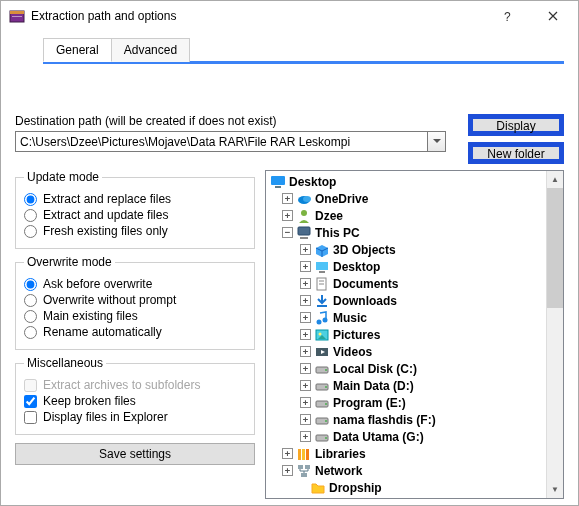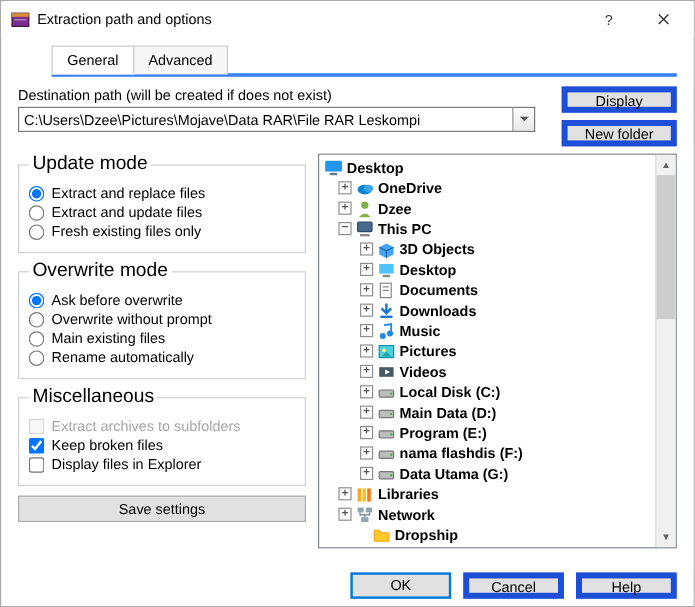--- a/index.html
+++ b/index.html
@@ -7,32 +7,32 @@
 .window { width: 579px; height: 506px; background: #fff; border: 1px solid #aaa; display: flex; flex-direction: column; box-shadow: 0 4px 20px rgba(0,0,0,0.3); }
 .titlebar { height: 30px; display: flex; align-items: center; padding: 0 2px 0 8px; background: #fff; }
 .titlebar .icon { width: 16px; height: 16px; margin-right: 6px; }
 .titlebar .title { flex: 1; font-size: 12px; }
 .titlebar .btn { width: 46px; height: 30px; display: flex; align-items: center; justify-content: center; background: transparent; border: none; }
 .content { padding: 6px 14px 10px 14px; flex: 1; display: flex; flex-direction: column; }
 .tabs { display: flex; border-bottom: 3px solid #3b82f6; margin-bottom: 8px; position: relative; margin-left: 28px; }
 .tab { padding: 4px 12px; border: 1px solid #ccc; border-bottom: none; background: #fff; margin-right: -1px; cursor: pointer; position: relative; top: 1px; }
 .tab.active { background: #fff; border-bottom: 1px solid #fff; z-index: 1; }
 .tab:not(.active) { background: #f7f7f7; }
-.pathrow { display: flex; gap: 22px; margin-bottom: 6px; }
+.pathrow { display: flex; gap: 22px; margin-bottom: 6px; margin-top: 42px; }
 .pathcol { flex: 1; display: flex; flex-direction: column; }
 .pathcol label { margin-bottom: 3px; }
 .pathfield { display: flex; }
 .pathfield input { flex: 1; border: 1px solid #7a7a7a; padding: 2px 4px; height: 21px; font-size: 12px; }
 .pathfield .dd { width: 18px; height: 21px; border: 1px solid #7a7a7a; border-left: none; background: linear-gradient(#fdfdfd,#e8e8e8); display: flex; align-items: center; justify-content: center; }
 .rightbtns { display: flex; flex-direction: column; gap: 6px; width: 96px; }
 .btn-std { height: 22px; border: 5px solid #1d4ed8; background: #e1e1e1; font-size: 12px; cursor: pointer; }
 .main { display: flex; gap: 10px; flex: 1; min-height: 0; }
 .leftcol { width: 240px; display: flex; flex-direction: column; }
 fieldset { border: 1px solid #d0d0d0; margin-bottom: 6px; padding: 6px 8px 8px 8px; }
-legend { padding: 0 3px; font-size: 16px; }
+legend { padding: 0 3px; font-size: 12px; }
 .opt { display: flex; align-items: center; margin: 2px 0; gap: 6px; }
 .opt input[type=radio], .opt input[type=checkbox] { width: 13px; height: 13px; accent-color: #0075ff; }
 .opt.disabled { color: #a6a6a6; }
 .savebtn { height: 22px; border: 1px solid #adadad; background: #e1e1e1; margin-top: 2px; }
 .tree { flex: 1; border: 1px solid #828790; background: #fff; display: flex; overflow: hidden; min-height: 0; }
 .tree-inner { flex: 1; overflow: hidden; padding: 2px; white-space: nowrap; font-weight: bold; }
 .tree-scroll { width: 17px; background: #f0f0f0; border-left: 1px solid #ddd; position: relative; }
 .tree-scroll .thumb { position: absolute; top: 17px; left: 0; right: 0; height: 120px; background: #cdcdcd; }
 .tree-scroll .arr { position:absolute; left:0; right:0; height:17px; display:flex; align-items:center; justify-content:center; color:#606060; font-size:8px; }
 .tree-scroll .arr.up { top:0; } .tree-scroll .arr.dn { bottom:0; }

